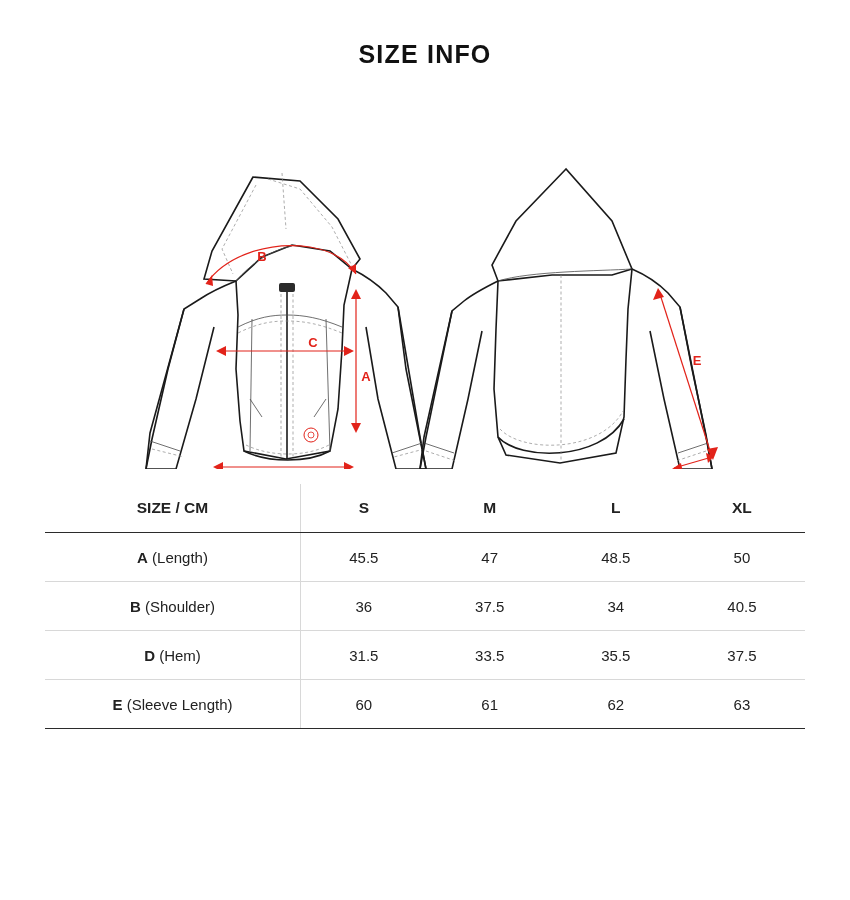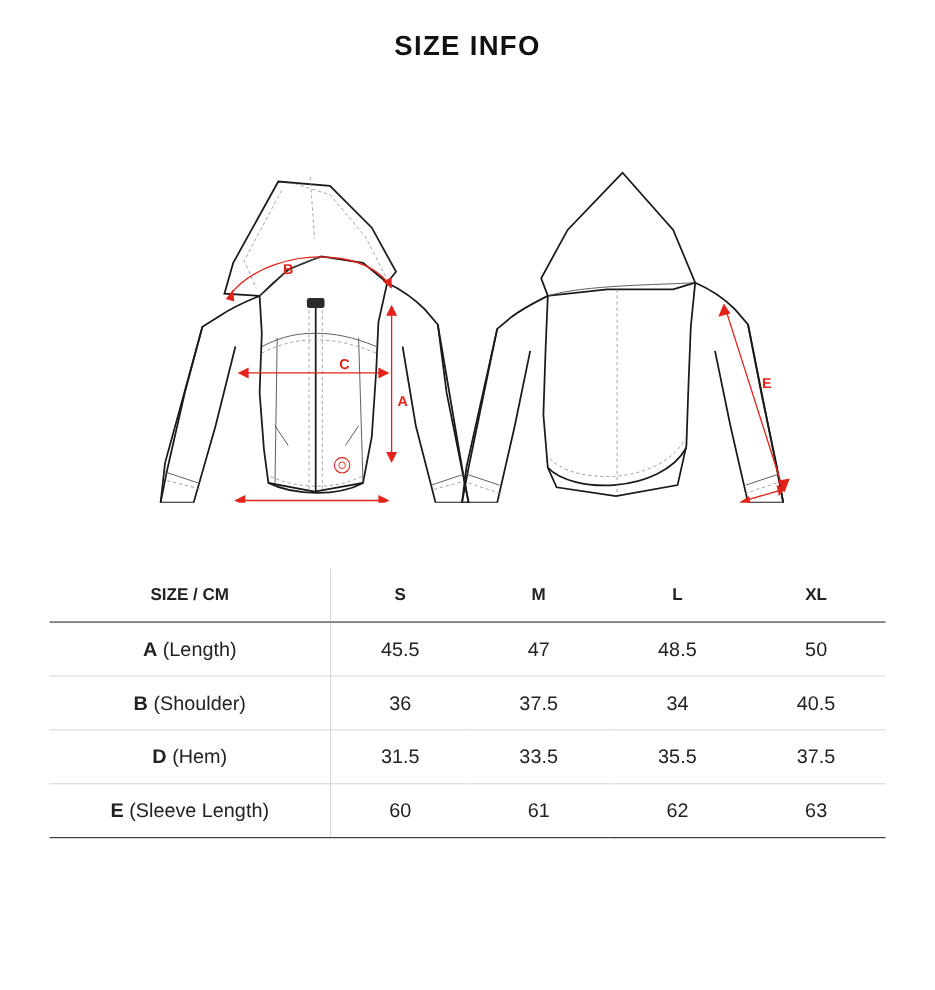--- a/index.html
+++ b/index.html
@@ -19,45 +19,45 @@
     width: 850px;
     height: 900px;
     position: relative;
     box-sizing: border-box;
   }
   .title {
     text-align: center;
     font-size: 25px;
     font-weight: bold;
     letter-spacing: 1.2px;
-    padding-top: 28px;
+    padding-top: 40px;
     color: #111;
   }
   .diagram-wrap {
     position: relative;
     width: 850px;
     height: 400px;
   }
   .diagram-wrap svg {
     display: block;
   }
   .table-area {
     position: absolute;
-    top: 517px;
+    top: 484px;
     left: 45px;
     width: 760px;
   }
   table.size-table {
     border-collapse: collapse;
     width: 760px;
     table-layout: fixed;
   }
   table.size-table th, table.size-table td {
     text-align: center;
-    font-size: 18px;
+    font-size: 15px;
     color: #222;
     padding: 0;
     height: 48px;
     vertical-align: middle;
   }
   table.size-table th.hdr-label, table.size-table td.row-label {
     width: 255px;
     text-align: center;
   }
   table.size-table th {

